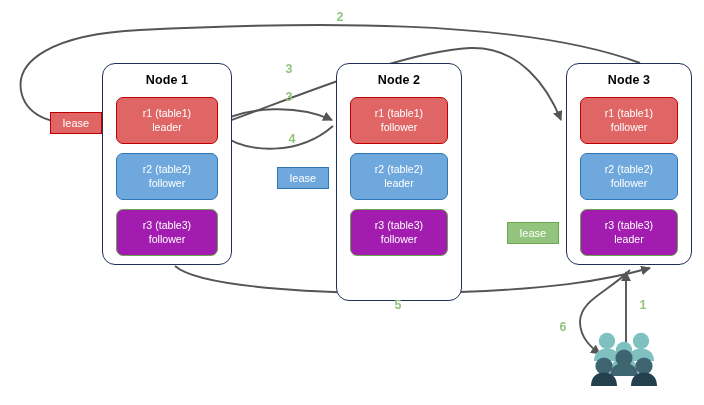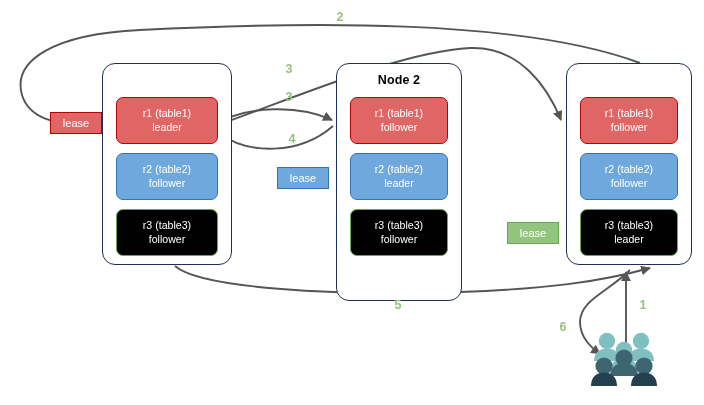--- a/index.html
+++ b/index.html
@@ -54,21 +54,21 @@
     align-items: center;
     justify-content: center;
     color: #ffffff;
     font-size: 10.6px;
     line-height: 13.5px;
     text-align: center;
   }
   .replica .rl1, .replica .rl2 { display: block; }
   .replica.r-red   { background: #e06666; border: 1.4px solid #c00000; }
   .replica.r-blue  { background: #6fa8dc; border: 1.4px solid #2e75b6; }
-  .replica.r-green { background: #000000; border: 1.4px solid #6aa84f; }
+  .replica.r-green { background: #a21caf; border: 1.4px solid #6aa84f; }
   .lease {
     position: absolute;
     box-sizing: border-box;
     display: flex;
     align-items: center;
     justify-content: center;
     height: 22px;
     border-radius: 0;
     color: #ffffff;
     font-size: 11px;
@@ -114,20 +114,21 @@
     <path d="M 333 126 C 300 155, 248 155, 219 133" fill="none" stroke="#555555" stroke-width="1.9" marker-end="url(#ah)"></path>
 
     <path d="M 175 266 C 200 288, 330 296, 460 292 C 545 289, 600 282, 650 268" fill="none" stroke="#555555" stroke-width="1.9" marker-end="url(#ah)"></path>
 
     <path d="M 626 342 L 626 272" fill="none" stroke="#555555" stroke-width="1.9" marker-end="url(#ah)"></path>
 
     <path d="M 630 270 C 608 292, 580 300, 580 322 C 580 338, 592 348, 600 354" fill="none" stroke="#555555" stroke-width="1.9" marker-end="url(#ah)"></path>
   </svg>
 
   <div class="node-container" style="left:102px; top:63px; width:130px; height:202px;">
+    <div class="node-title">Node 1</div>
     <div class="replica r-red" style="top:33px;">
       <span class="rl1">r1 (table1)</span>
       <span class="rl2">leader</span>
     </div>
     <div class="replica r-blue" style="top:89px;">
       <span class="rl1">r2 (table2)</span>
       <span class="rl2">follower</span>
     </div>
     <div class="replica r-green" style="top:145px;">
       <span class="rl1">r3 (table3)</span>
@@ -145,20 +146,21 @@
       <span class="rl1">r2 (table2)</span>
       <span class="rl2">leader</span>
     </div>
     <div class="replica r-green" style="top:145px;">
       <span class="rl1">r3 (table3)</span>
       <span class="rl2">follower</span>
     </div>
   </div>
 
   <div class="node-container" style="left:566px; top:63px; width:126px; height:202px;">
+    <div class="node-title">Node 3</div>
     <div class="replica r-red" style="top:33px;">
       <span class="rl1">r1 (table1)</span>
       <span class="rl2">follower</span>
     </div>
     <div class="replica r-blue" style="top:89px;">
       <span class="rl1">r2 (table2)</span>
       <span class="rl2">follower</span>
     </div>
     <div class="replica r-green" style="top:145px;">
       <span class="rl1">r3 (table3)</span>

